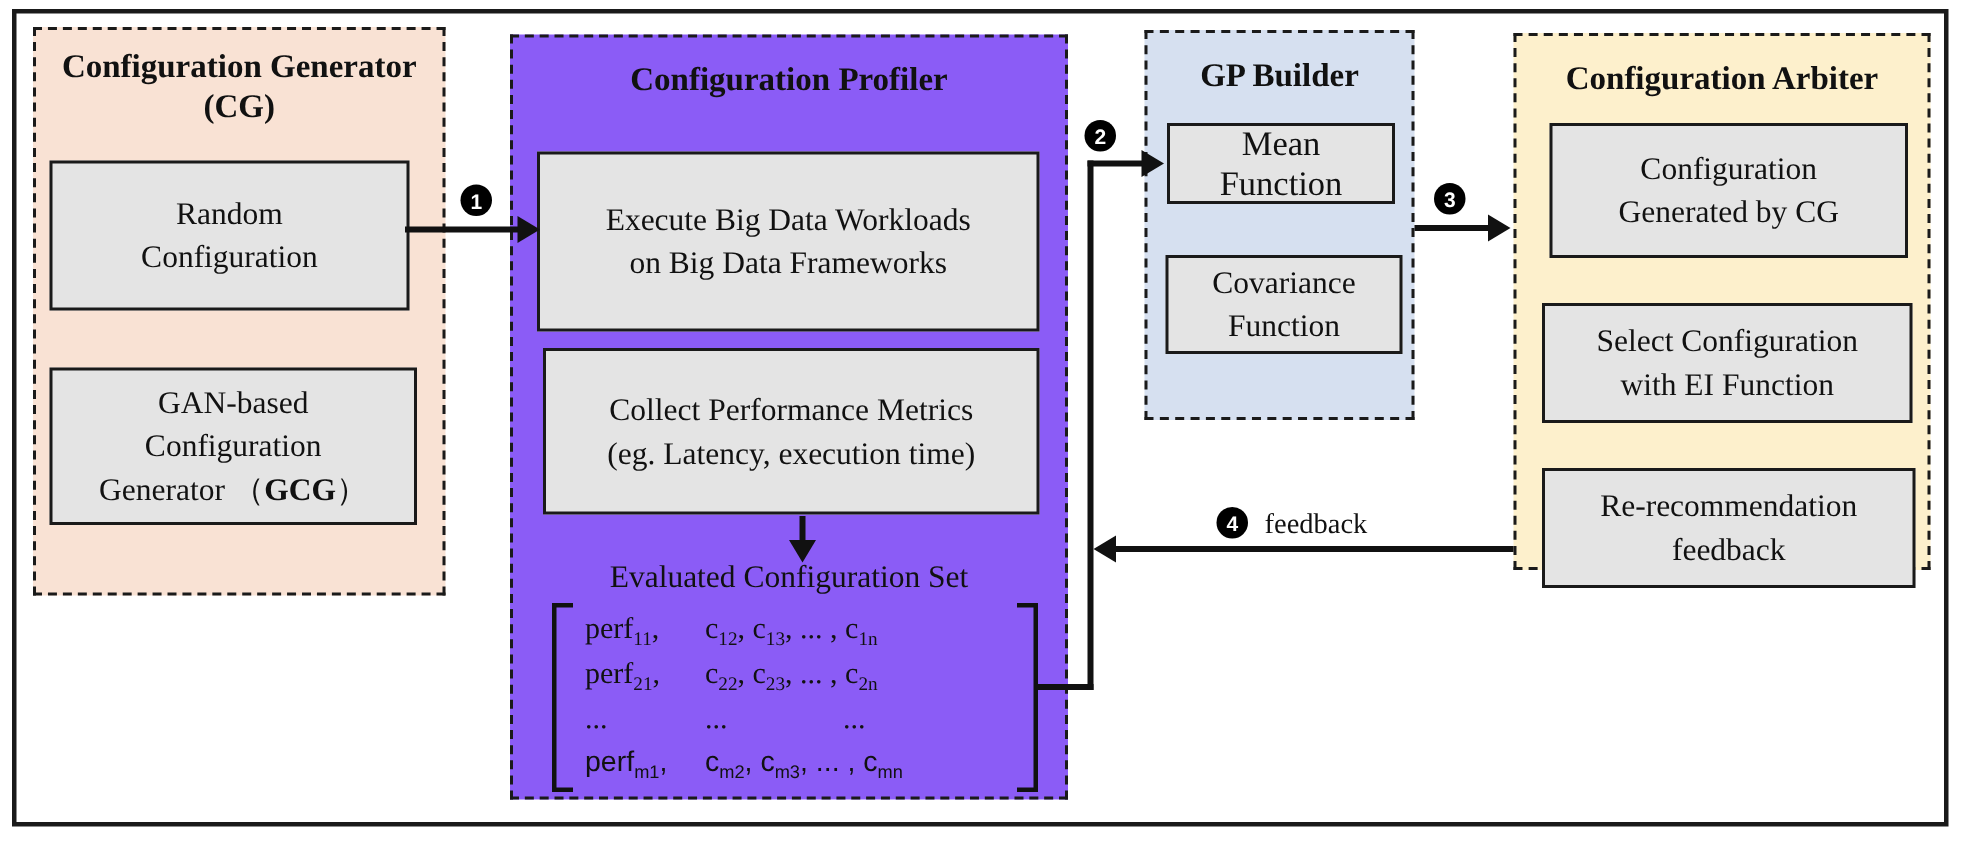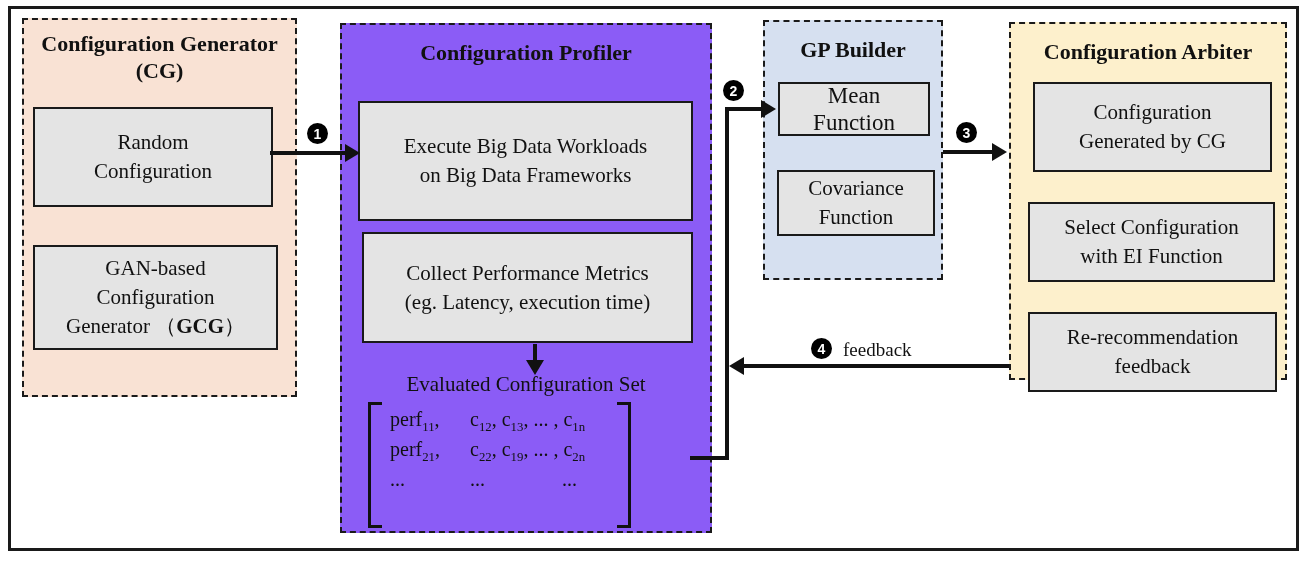--- a/index.html
+++ b/index.html
@@ -22,21 +22,21 @@
     border-bottom:9px solid transparent;border-left:15px solid #111;}
   .ah-l{position:absolute;width:0;height:0;border-top:9px solid transparent;
     border-bottom:9px solid transparent;border-right:15px solid #111;}
   .ah-d{position:absolute;width:0;height:0;border-left:9px solid transparent;
     border-right:9px solid transparent;border-top:15px solid #111;}
   .badge{position:absolute;width:21px;height:21px;border-radius:50%;background:#000;
     color:#fff;font:bold 14px "Liberation Sans",sans-serif;
     display:flex;align-items:center;justify-content:center;z-index:3;}
   .feedback-label{position:absolute;font-size:19px;line-height:26px;}
   .eval-label{position:absolute;left:0;width:100%;text-align:center;font-size:21px;}
-  .matrix{position:absolute;left:368px;top:402px;width:263px;height:126px;}
+  .matrix{position:absolute;left:368px;top:402px;width:324px;height:126px;}
   .bracket{position:absolute;top:0;bottom:0;width:14px;box-sizing:border-box;}
   .bracket.l{left:0;border-left:3px solid #111;border-top:3px solid #111;border-bottom:3px solid #111;}
   .bracket.r{right:0;border-right:3px solid #111;border-top:3px solid #111;border-bottom:3px solid #111;}
   .m-rows{position:absolute;left:22px;top:2px;right:10px;}
   .m-row{white-space:nowrap;font-size:20px;line-height:30px;}
   .m-row sub{font-size:0.64em;line-height:0;}
   .m-row.sans{font-family:"Liberation Sans",sans-serif;font-size:19px;}
   .m-col1{display:inline-block;width:80px;}
 </style>
 </head>
@@ -71,22 +71,23 @@
       <div>(eg. Latency, execution time)</div>
     </div>
     <div class="eval-label" style="top:347px;">Evaluated Configuration Set</div>
   </div>
 
   <div class="matrix">
     <div class="bracket l"></div>
     <div class="bracket r"></div>
     <div class="m-rows">
         <div class="m-row"><span class="m-col1"><span>perf<sub>11</sub></span><span>,</span></span><span>c<sub>12</sub></span><span>, </span><span>c<sub>13</sub></span><span>, ... , </span><span>c<sub>1n</sub></span></div>
-        <div class="m-row"><span class="m-col1"><span>perf<sub>21</sub></span><span>,</span></span><span>c<sub>22</sub></span><span>, </span><span>c<sub>19</sub></span><span>, ... , </span><span>c<sub>2n</sub></span></div>
+        <div class="m-row"><span class="m-col1"><span>perf<sub>21</sub></span><span>,</span></span><span>c<sub>22</sub></span><span>, </span><span>c<sub>23</sub></span><span>, ... , </span><span>c<sub>2n</sub></span></div>
         <div class="m-row"><span class="m-col1"><span>...</span></span><span style="display: inline-block; width: 92px;">...</span><span>...</span></div>
+        <div class="m-row sans"><span class="m-col1"><span>perf<sub>m1</sub></span><span>,</span></span><span>c<sub>m2</sub></span><span>, </span><span>c<sub>m3</sub></span><span>, ... , </span><span>c<sub>mn</sub></span></div>
       </div>
   </div>
 
   <div class="sec" style="left:763px;top:20px;width:180px;height:260px;background:#d6e0f0;">
     <div class="sec-title" style="margin-top:14px;">GP Builder</div>
     <div class="gbox big" style="left:13px;top:60px;width:152px;height:54px;">
       <div>Mean</div>
       <div>Function</div>
     </div>
     <div class="gbox" style="left:12px;top:148px;width:158px;height:66px;">

